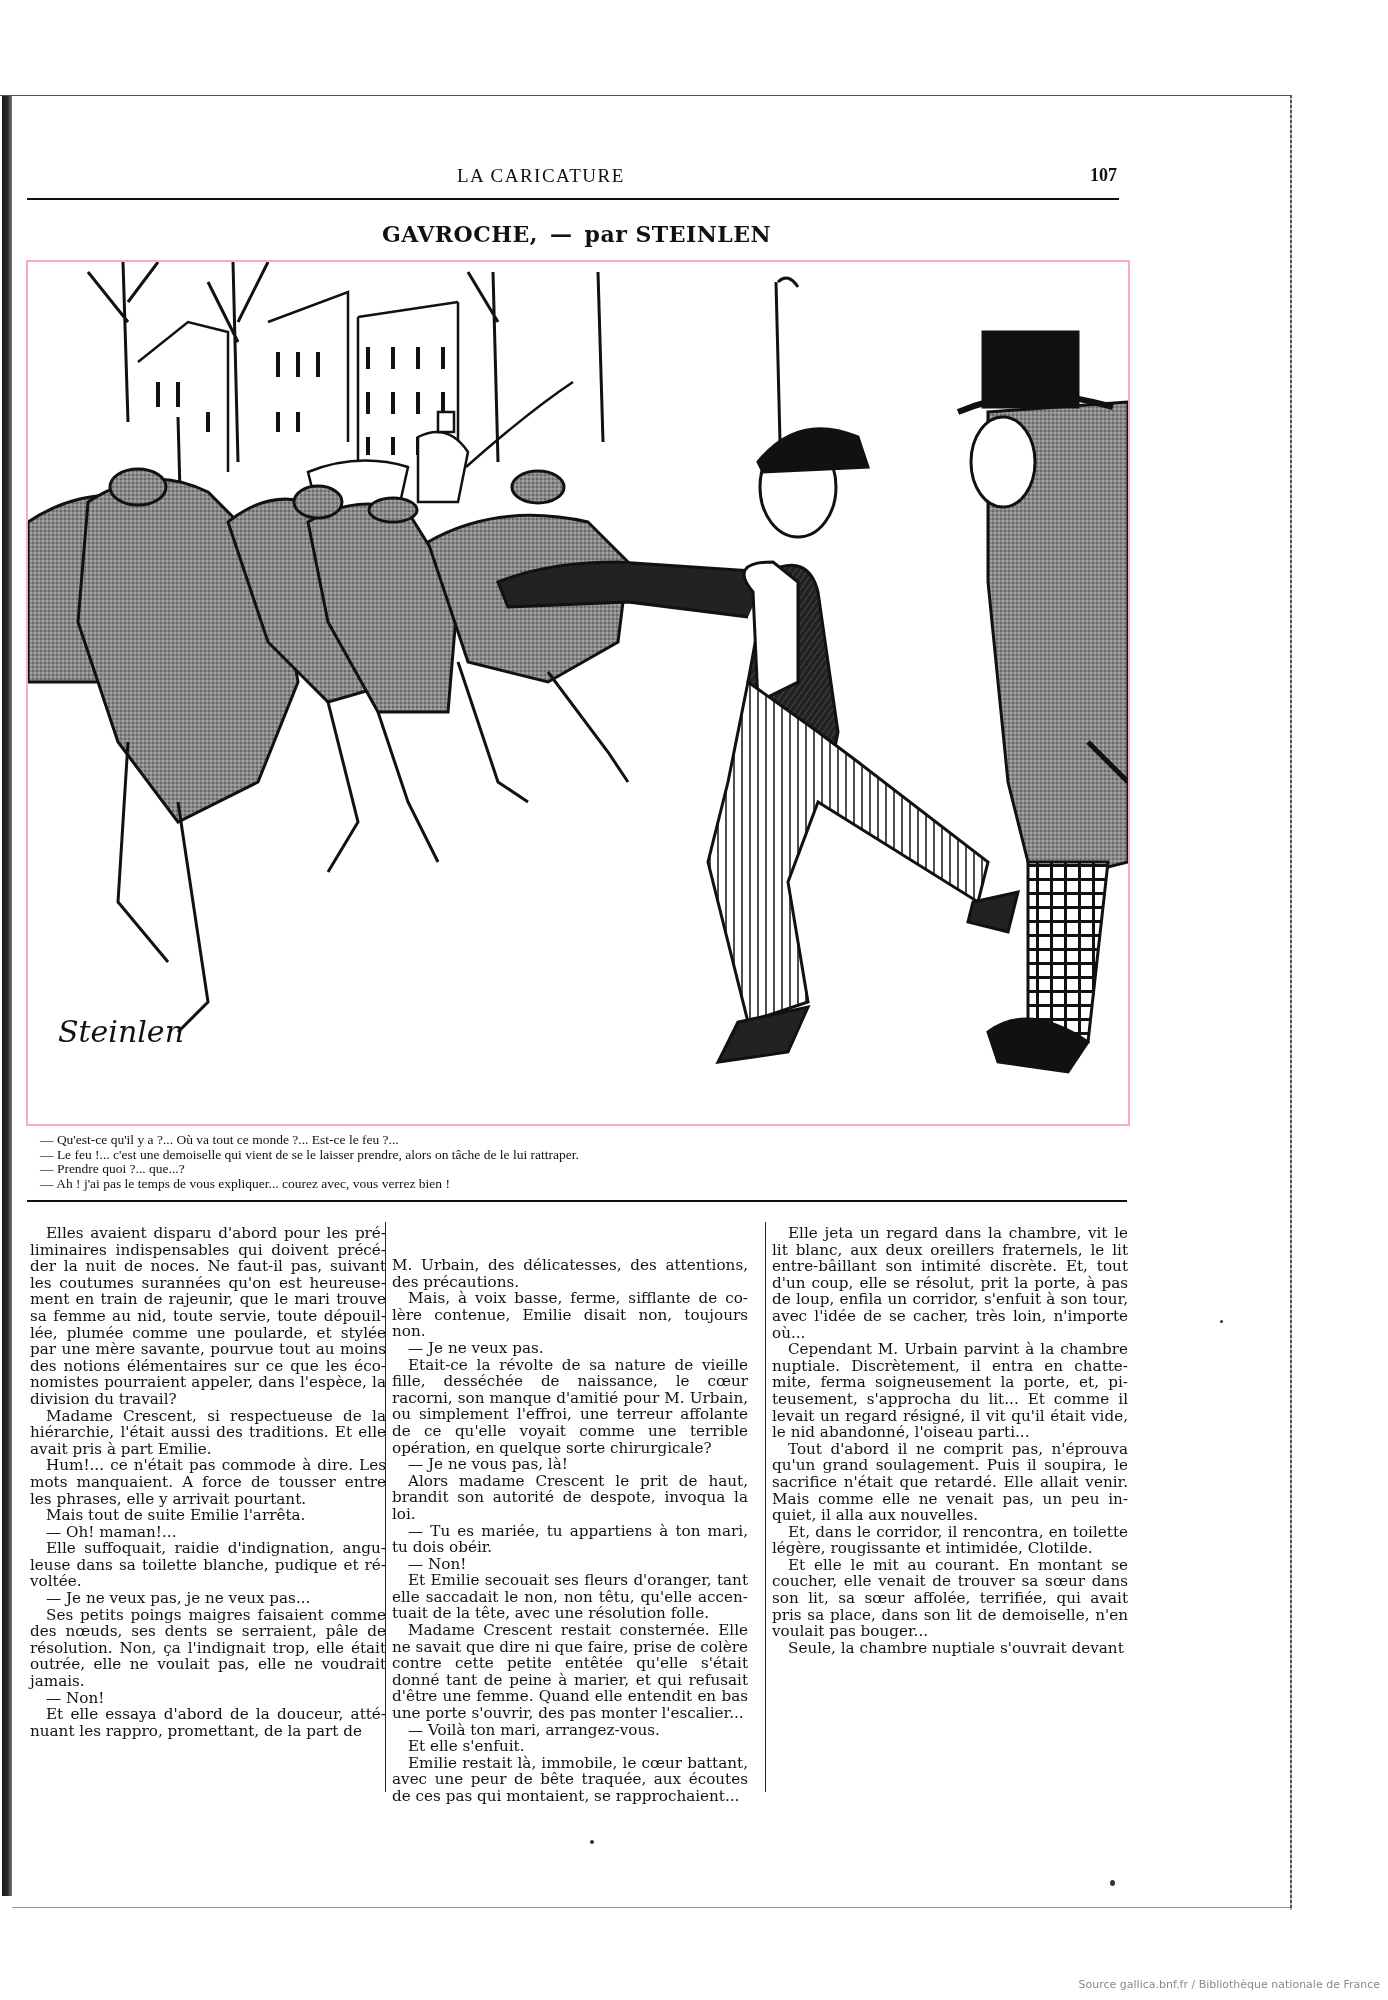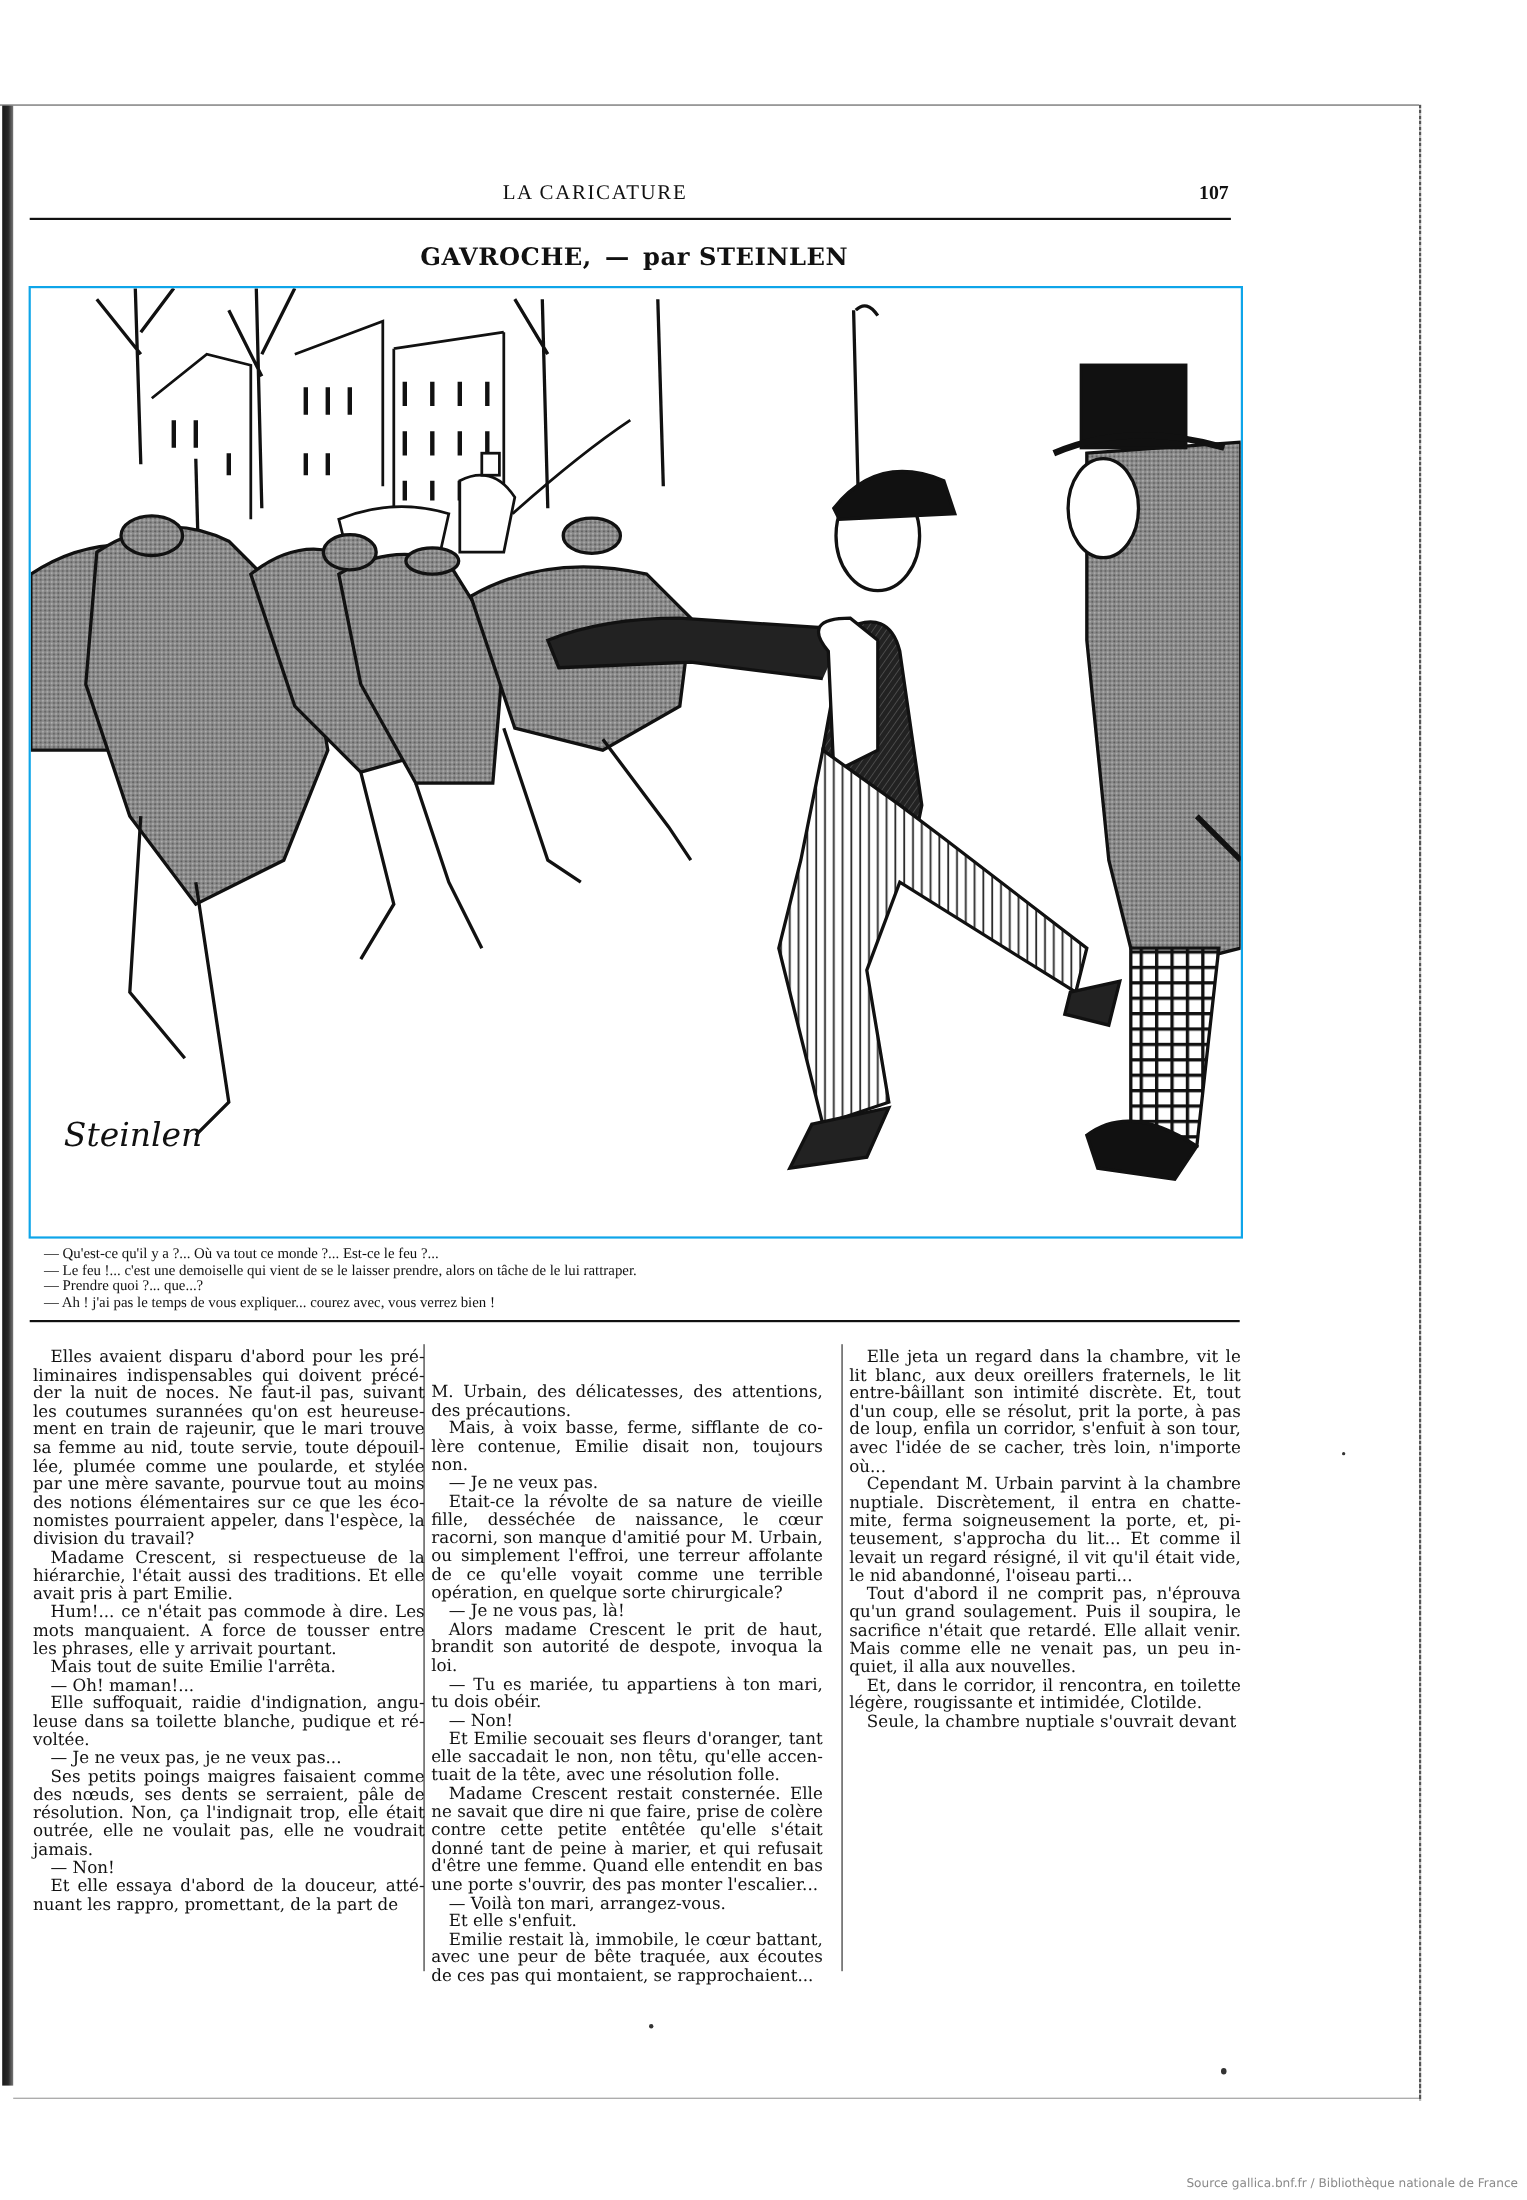--- a/index.html
+++ b/index.html
@@ -38,21 +38,21 @@
   .head-rule {
     position: absolute; left: 27px; top: 198px; width: 1092px; height: 2px; background: #111;
   }
   .caption-title {
     position: absolute; left: 382px; top: 221px; font-size: 22px; font-weight: bold;
     font-family: "DejaVu Serif", serif; letter-spacing: 0.5px;
   }
   .caption-title .sep { margin: 0 12px; }
   .illustration {
     position: absolute; left: 26px; top: 260px; width: 1104px; height: 866px;
-    border: 2px solid #0ea5e9; box-sizing: border-box; background: #fff; overflow: hidden;
+    border: 2px solid #f9a8d4; box-sizing: border-box; background: #fff; overflow: hidden;
   }
   .illustration svg { display: block; }
   .dialogue {
     position: absolute; left: 40px; top: 1133px; width: 1060px;
     font-family: "Liberation Serif", serif; font-size: 13.5px; line-height: 14.5px;
   }
   .dialogue div { white-space: nowrap; }
   .dialogue-rule {
     position: absolute; left: 27px; top: 1200px; width: 1100px; height: 2px; background: #111;
   }
@@ -228,20 +228,21 @@
   <p class="dlg">— Voilà ton mari, arrangez-vous.</p>
   <p>Et elle s'enfuit.</p>
   <p>Emilie restait là, immobile, le cœur bat­tant, avec une peur de bête traquée, aux écoutes de ces pas qui montaient, se rappro­chaient...</p>
 </div>
 
 <div class="col col-3">
   <p>Elle jeta un regard dans la chambre, vit le lit blanc, aux deux oreillers fraternels, le lit en­tre-bâillant son intimité discrète. Et, tout d'un coup, elle se résolut, prit la porte, à pas de loup, enfila un corridor, s'enfuit à son tour, avec l'idée de se cacher, très loin, n'importe où...</p>
   <p>Cependant M. Urbain parvint à la chambre nuptiale. Discrètement, il entra en chatte­mite, ferma soigneusement la porte, et, pi­teusement, s'approcha du lit... Et comme il levait un regard résigné, il vit qu'il était vide, le nid abandonné, l'oiseau parti...</p>
   <p>Tout d'abord il ne comprit pas, n'éprouva qu'un grand soulagement. Puis il soupira, le sacrifice n'était que retardé. Elle allait venir. Mais comme elle ne venait pas, un peu in­quiet, il alla aux nouvelles.</p>
   <p>Et, dans le corridor, il rencontra, en toi­lette légère, rougissante et intimidée, Clo­tilde.</p>
+  <p>Et elle le mit au courant. En montant se coucher, elle venait de trouver sa sœur dans son lit, sa sœur affolée, terrifiée, qui avait pris sa place, dans son lit de demoiselle, n'en voulait pas bouger...</p>
   <p>Seule, la chambre nuptiale s'ouvrait devant</p>
 </div>
 
 <div class="speck" style="left:1220px;top:1320px;width:3px;height:3px;"></div>
 <div class="speck" style="left:590px;top:1840px;width:4px;height:4px;"></div>
 <div class="speck" style="left:1110px;top:1880px;width:5px;height:6px;"></div>
 
 <div class="source-note">Source gallica.bnf.fr / Bibliothèque nationale de France</div>
 
 </body></html>

